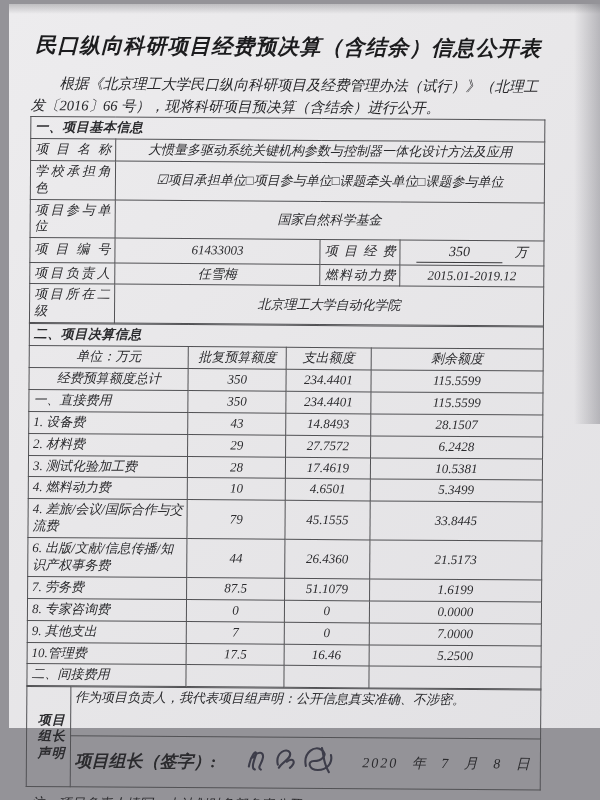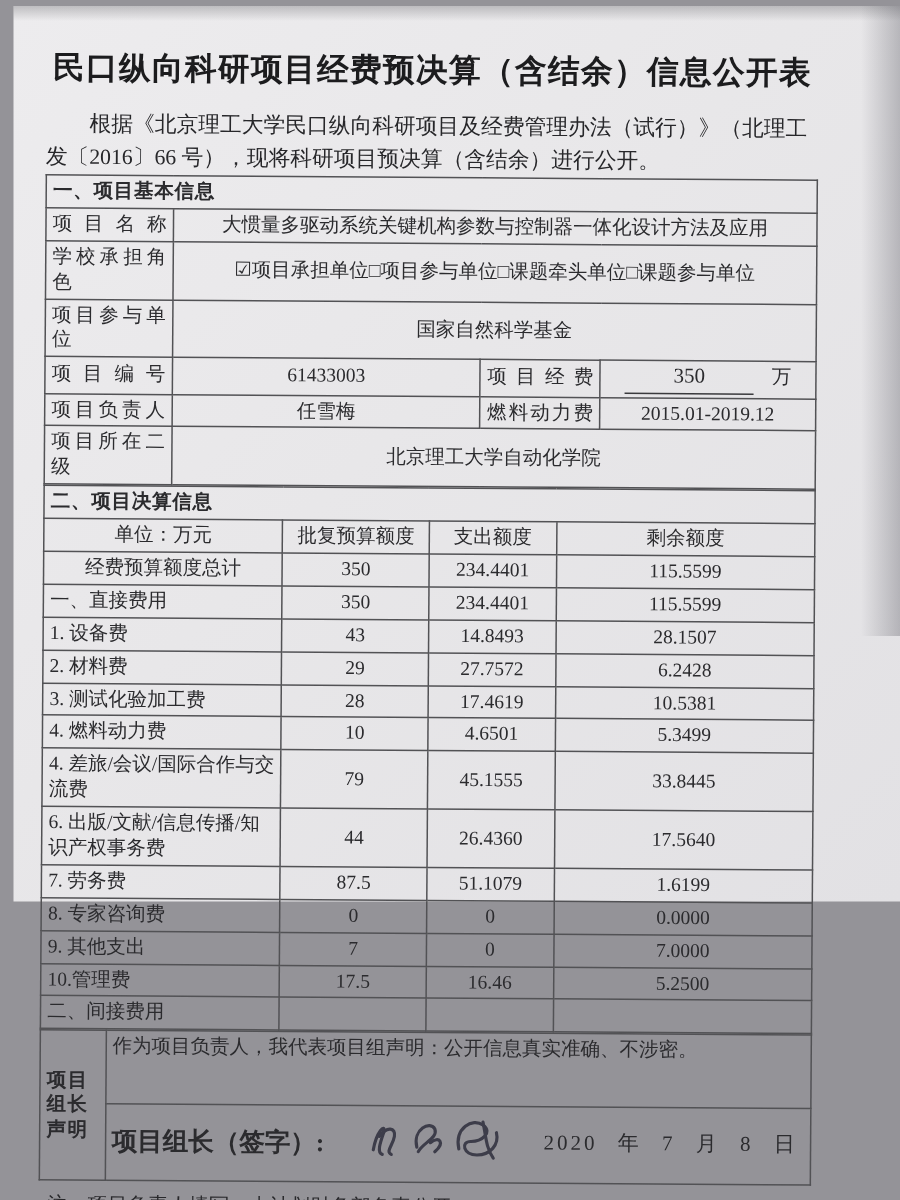--- a/index.html
+++ b/index.html
@@ -2,21 +2,21 @@
 <html><head>
 <meta charset="utf-8">
 <style>
   html, body {
     margin: 0; padding: 0;
     width: 600px; height: 800px;
     overflow: hidden;
     background: #949398;
     font-family: "Liberation Serif", "DejaVu Serif", serif;
   }
-  .stage { position: relative; width: 600px; height: 601px; }
+  .stage { position: relative; width: 600px; height: 728px; font-style: italic; }
   .paper {
     position: absolute; left: 9px; top: 4px; right: 0; bottom: 0;
     background: linear-gradient(135deg, #edecee 0%, #e8e7e9 45%, #e2e1e4 100%);
   }
   .paper .shade-top {
     position: absolute; top: 0; left: 0; right: 0; height: 10px;
     background: linear-gradient(to bottom, rgba(70,70,75,0.28), rgba(70,70,75,0));
   }
   .paper .shade-right {
     position: absolute; top: 0; right: 0; width: 26px; height: 420px;
@@ -60,21 +60,21 @@
     display: inline-block; min-width: 86px; text-align: center;
     border-bottom: 1px solid #3a3a3d; margin-right: 12px;
     font-size: 14px;
   }
   td.bhead { text-align: center; font-size: 13px; padding: 6px 2px; }
   td.blabel { text-align: left; padding: 3px 4px 3px 5px; }
   td.blabel.center { text-align: center; }
   td.bnum { text-align: center; font-size: 13.5px; }
   .tbl-decl { margin-top: 5px; }
   td.dlabel {
-    text-align: left; font-size: 13px; font-weight: bold;
+    text-align: right; font-size: 13px; font-weight: bold;
     line-height: 1.95; letter-spacing: 1px; padding: 4px 2px; margin-left: 39px;
   }
   td.dstate {
     vertical-align: top; height: 44px; font-size: 13.5px; padding: 4px 8px;
   }
   td.dsign { height: 46px; padding: 2px 6px; }
   .sign-row { display: flex; align-items: center; }
   .sign-label { font-size: 17px; font-weight: bold; white-space: nowrap; }
   .sig-svg { margin-left: 26px; margin-top: -8px; flex: 0 0 auto; }
   .date-text {
@@ -201,21 +201,21 @@
           <tr>
             <td class="blabel">4. 差旅/会议/国际合作与交流费</td>
             <td class="bnum">79</td>
             <td class="bnum">45.1555</td>
             <td class="bnum">33.8445</td>
           </tr>
           <tr>
             <td class="blabel">6. 出版/文献/信息传播/知识产权事务费</td>
             <td class="bnum">44</td>
             <td class="bnum">26.4360</td>
-            <td class="bnum">17.5640</td>
+            <td class="bnum">21.5173</td>
           </tr>
           <tr>
             <td class="blabel">7. 劳务费</td>
             <td class="bnum">87.5</td>
             <td class="bnum">51.1079</td>
             <td class="bnum">1.6199</td>
           </tr>
           <tr>
             <td class="blabel">8. 专家咨询费</td>
             <td class="bnum">0</td>

